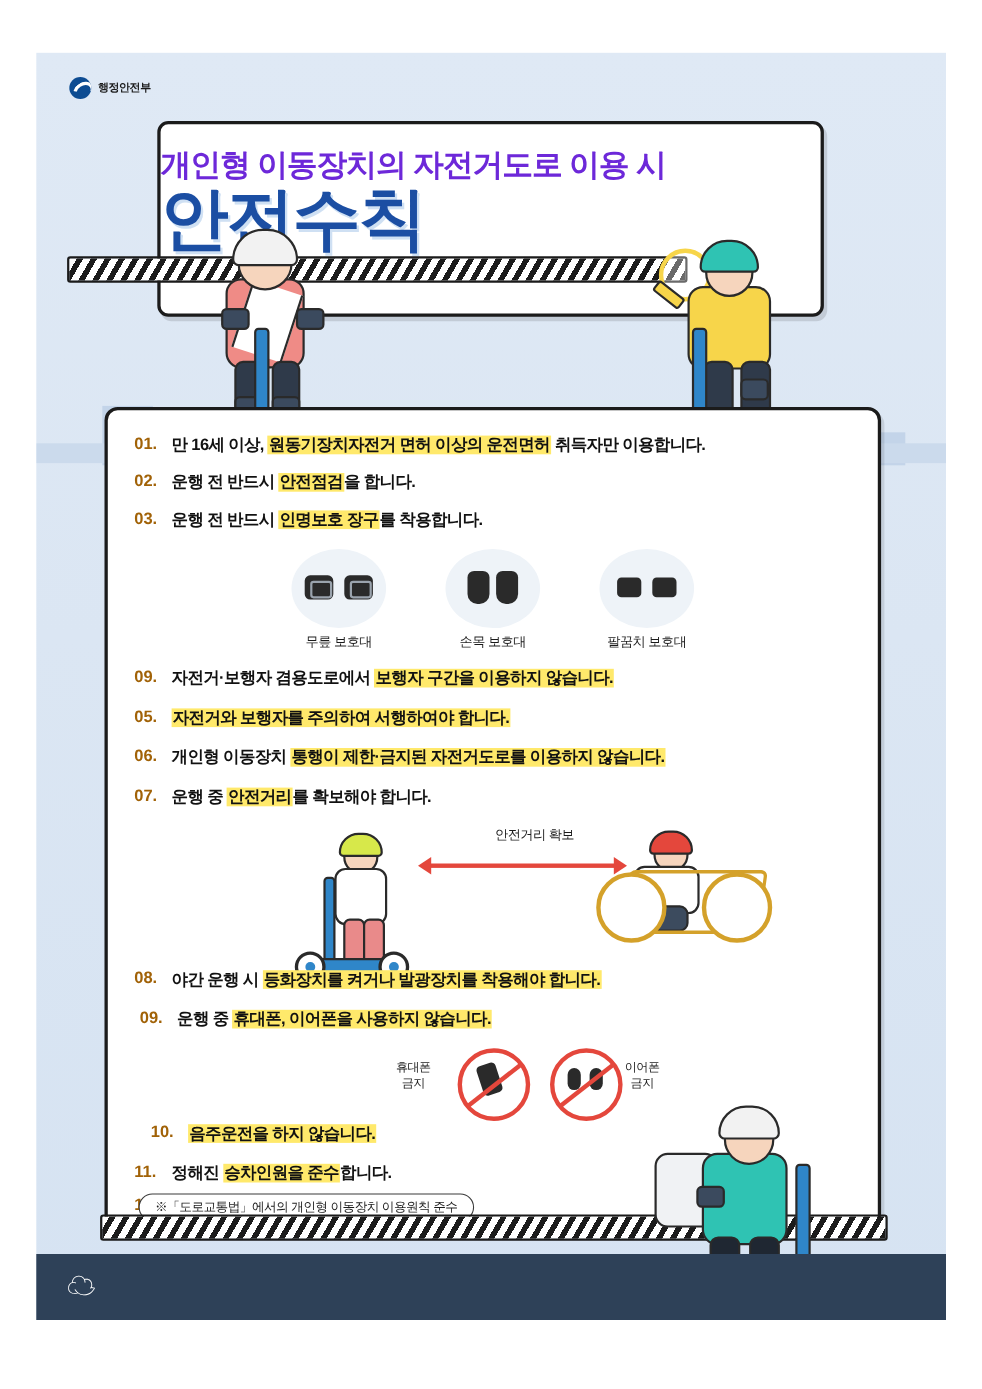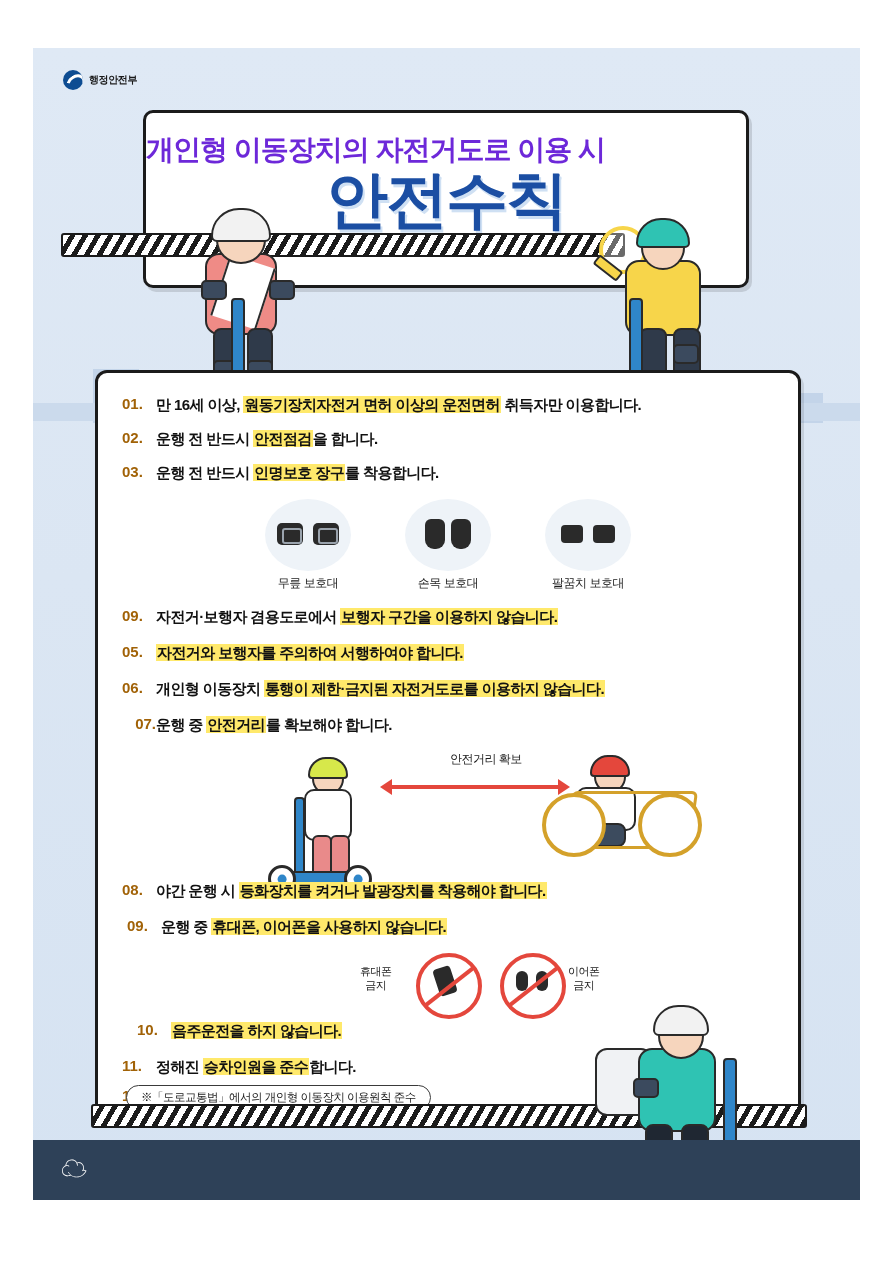--- a/index.html
+++ b/index.html
@@ -110,21 +110,21 @@
     font-size: 28px;
     font-weight: bold;
     color: #6d28d9;
     letter-spacing: -1px;
   }
   .banner-title2 {
     position: absolute;
     left: 0;
     top: 56px;
     width: 100%;
-    text-align: center;
+    text-align: left;
     font-size: 62px;
     font-weight: bold;
     color: #1b4ea3;
     letter-spacing: -2px;
     line-height: 1;
     text-shadow: 2px 3px 0 #cfe0f3;
   }
   .banner-bar {
     position: absolute;
     left: 28px;
@@ -420,21 +420,21 @@
     <div class="rule" style="position:absolute; top:270px; left:0; width:100%;">
       <span class="rule-num">05.</span>
       <span class="rule-text"><span class="hl">자전거와 보행자를 주의하여 서행하여야 합니다.</span></span>
     </div>
 
     <div class="rule" style="position:absolute; top:306px; left:0; width:100%;">
       <span class="rule-num">06.</span>
       <span class="rule-text">개인형 이동장치 <span class="hl">통행이 제한·금지된 자전거도로를 이용하지 않습니다.</span></span>
     </div>
 
-    <div class="rule" style="position:absolute; top:342px; left:0; width:100%;text-align:right;">
+    <div class="rule" style="position:absolute; top:342px; left:0; width:100%;">
       <span class="rule-num">07.</span>
       <span class="rule-text">운행 중 <span class="hl">안전거리</span>를 확보해야 합니다.</span>
     </div>
 
     <div class="dist-wrap" style="top:372px;">
       <div class="dist-label">안전거리 확보</div>
       <div class="arrow"></div>
 
       <div>
         <div style="position:absolute;left:214px;top:18px;width:28px;height:28px;background:#f6d5bd;border:2px solid #2a2a2a;border-radius:50%;"></div>

